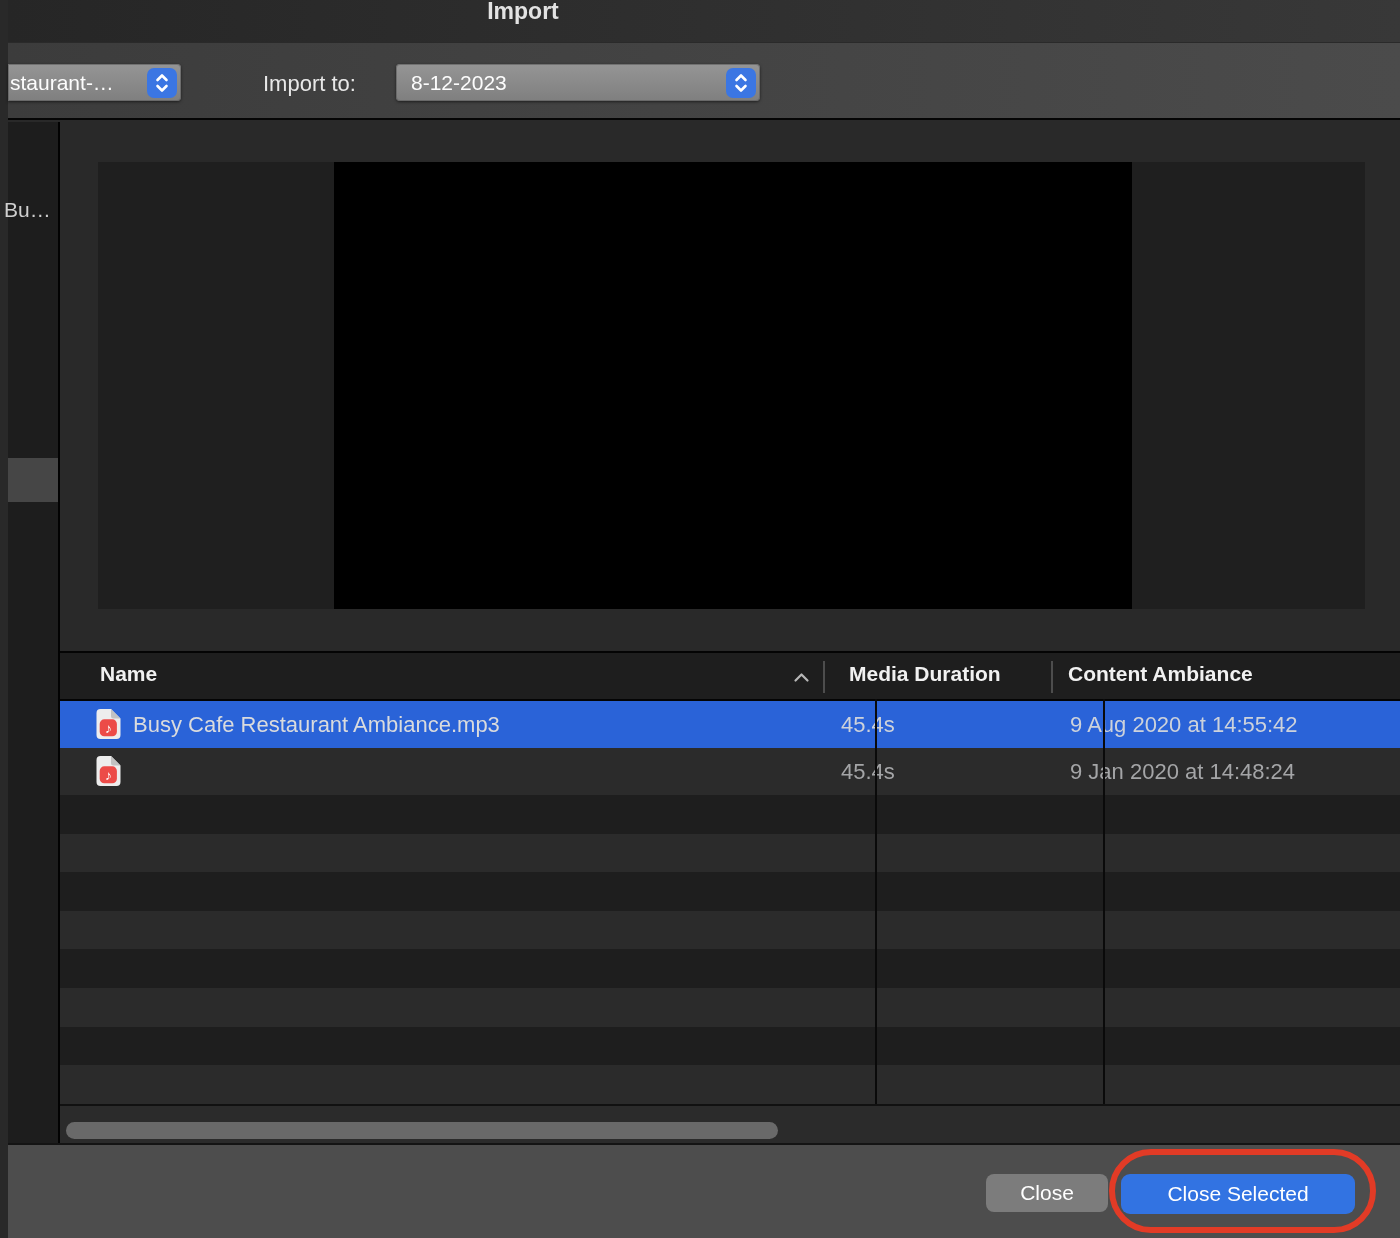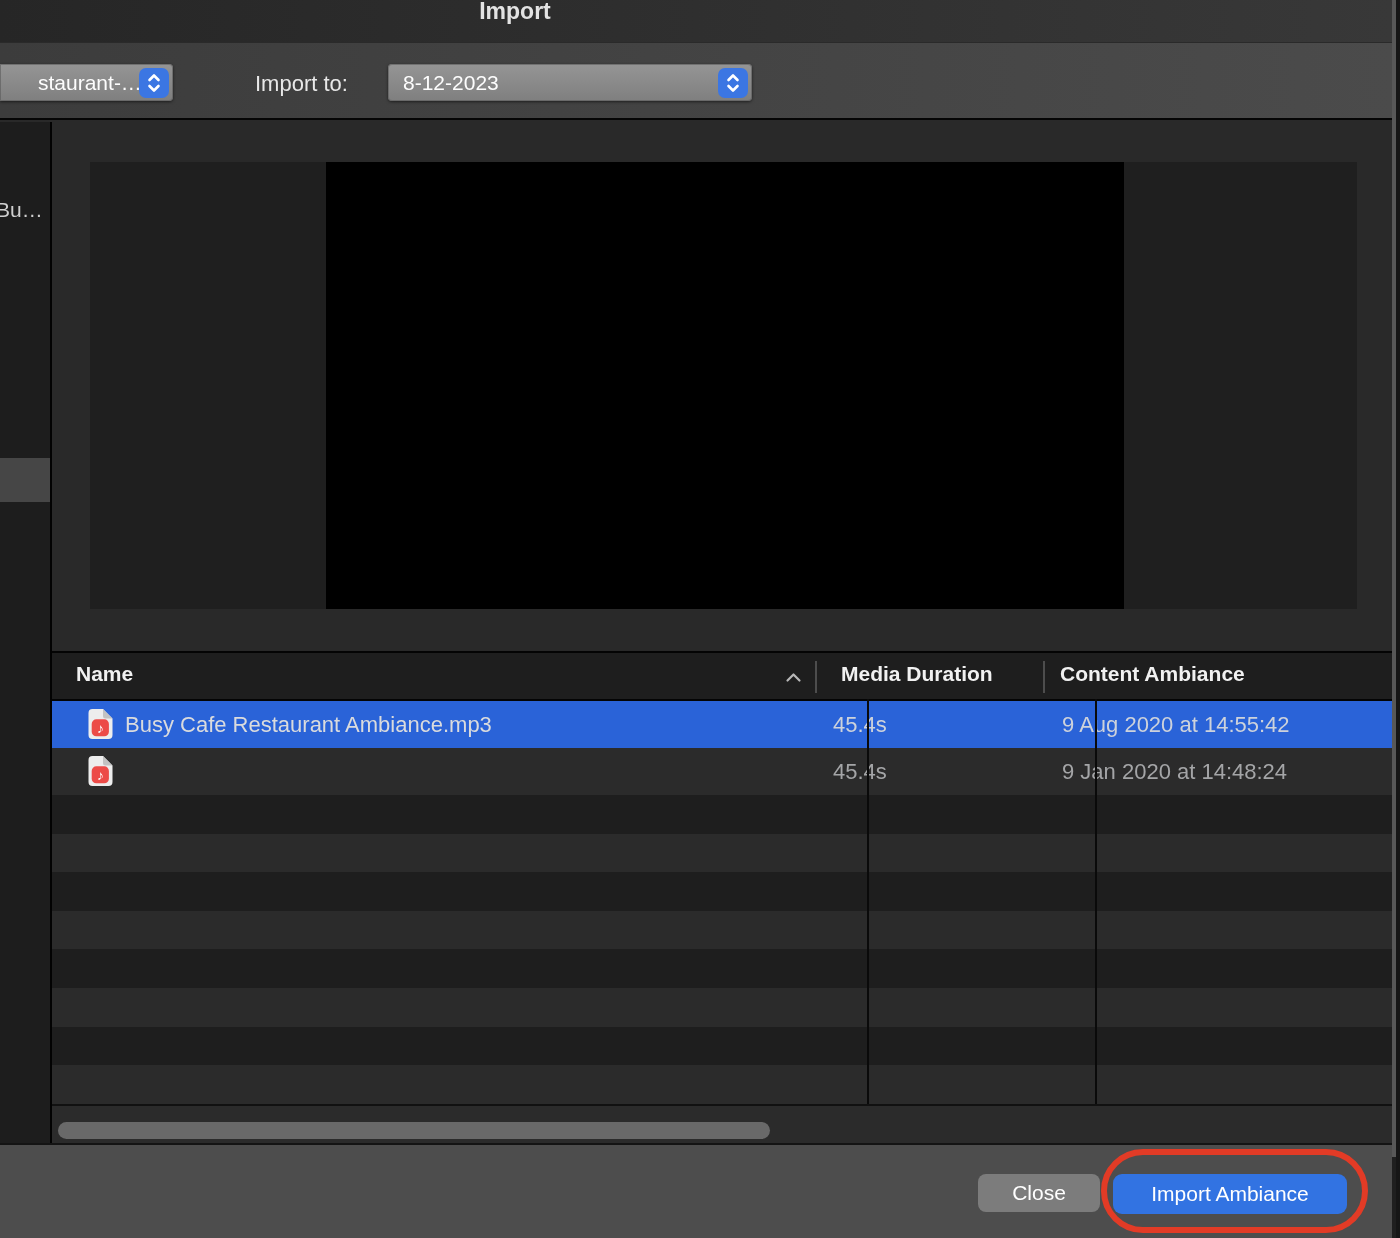--- a/index.html
+++ b/index.html
@@ -1,56 +1,56 @@
 <!DOCTYPE html>
 <html><head>
 <meta charset="utf-8">
 <style>
   html,body{margin:0;padding:0;background:#161616;}
   .page{position:relative;width:1400px;height:1238px;overflow:hidden;
         font-family:"Liberation Sans",sans-serif;background:#292929;
         -webkit-font-smoothing:antialiased;}
-  .abs{position:absolute;}
+  .abs{position:absolute;margin-left:8px;}
 
   
   .titlebar{left:0;top:0;width:1392px;height:42px;
             background:linear-gradient(to right,#262626,#383838);}
   .window-title{position:absolute;left:515px;top:-2px;transform:translateX(-50%);
             font-size:23px;font-weight:bold;color:#e3e3e3;white-space:nowrap;}
 
   
   .toolbar{left:0;top:42px;width:1392px;height:78px;
            background:linear-gradient(to right,#3c3c3c,#4b4b4b);
            border-top:1px solid #2a2a2a;border-bottom:2px solid #050505;box-sizing:border-box;}
   .popup{position:absolute;height:37px;background:linear-gradient(#959595,#7f7f7f);
          border-radius:4px;box-shadow:0 1px 3px rgba(0,0,0,.55), inset 0 0 0 1px rgba(90,90,90,.6);
          display:flex;align-items:center;color:#fdfdfd;font-size:21px;}
   .popup-left{left:0;top:21px;width:173px;border-top-left-radius:0;border-bottom-left-radius:0;}
-  .popup-left .popup-text{margin-left:2px;padding-left:36px;}
+  .popup-left .popup-text{margin-left:2px;}
   .popup-import-to{left:388px;top:21px;width:364px;}
   .popup-import-to .popup-text{margin-left:15px;}
   .stepper{position:absolute;right:4px;top:3.5px;width:30px;height:30px;border-radius:7px;
            background:#3b76e3;display:flex;align-items:center;justify-content:center;}
   .toolbar-label{position:absolute;left:255px;top:28px;font-size:22px;color:#e8e8e8;}
 
   
   .sidebar{left:0;top:122px;width:50px;height:1021px;background:#1d1d1d;}
   .sidebar-divider{left:50px;top:122px;width:2px;height:1021px;background:#020202;}
   .sidebar-label{left:-4px;top:198px;font-size:21px;color:#cfcfcf;white-space:nowrap;}
   .sidebar-selected{left:0;top:458px;width:50px;height:44px;background:#464646;}
 
   
   .preview-pane{left:90px;top:162px;width:1267px;height:447px;background:#1f1f1f;}
   .preview-player{position:absolute;left:236px;top:0;width:798px;height:447px;background:#000;}
 
   
   .table-header{left:52px;top:651px;width:1340px;height:50px;background:#1e1e1e;
                 border-top:2px solid #040404;border-bottom:2px solid #040404;box-sizing:border-box;}
   .col-head{position:absolute;top:9px;font-size:21px;font-weight:bold;color:#f1f1f1;white-space:nowrap;}
-  .head-name{left:24px;}
+  .head-name{left:40px;}
   .head-duration{left:789px;}
   .head-created{left:1008px;}
   .sort-icon{position:absolute;left:733px;top:16px;}
   .head-div{position:absolute;top:8px;width:2px;height:32px;background:#4d4d4d;}
   .head-div1{left:763px;}
   .head-div2{left:991px;}
 
   .row{left:52px;width:1340px;height:47px;display:flex;align-items:center;font-size:22px;white-space:nowrap;}
   .row1{top:701px;background:#2a63d8;color:#dadbdd;}
   .row2{top:748px;background:#2b2b2b;color:#b4b5b7;}
@@ -171,21 +171,21 @@
   <div class="abs body-div body-div1"></div>
   <div class="abs body-div body-div2"></div>
   <div class="abs table-bottom-line"></div>
 
   <div class="abs hscroll-track">
     <div class="hscroll-thumb"></div>
   </div>
 
   <div class="abs footer">
     <button class="btn btn-close">Close</button>
-    <button class="btn btn-import">Import Ambiance</button>
+    <button class="btn btn-import">Close Selected</button>
     <div class="annotation-oval"></div>
   </div>
 
   <div class="abs rail-light"></div>
   <div class="abs rail-dark"></div>
   <div class="abs rail-bottom"></div>
 
 </div>
 
 </body></html>

